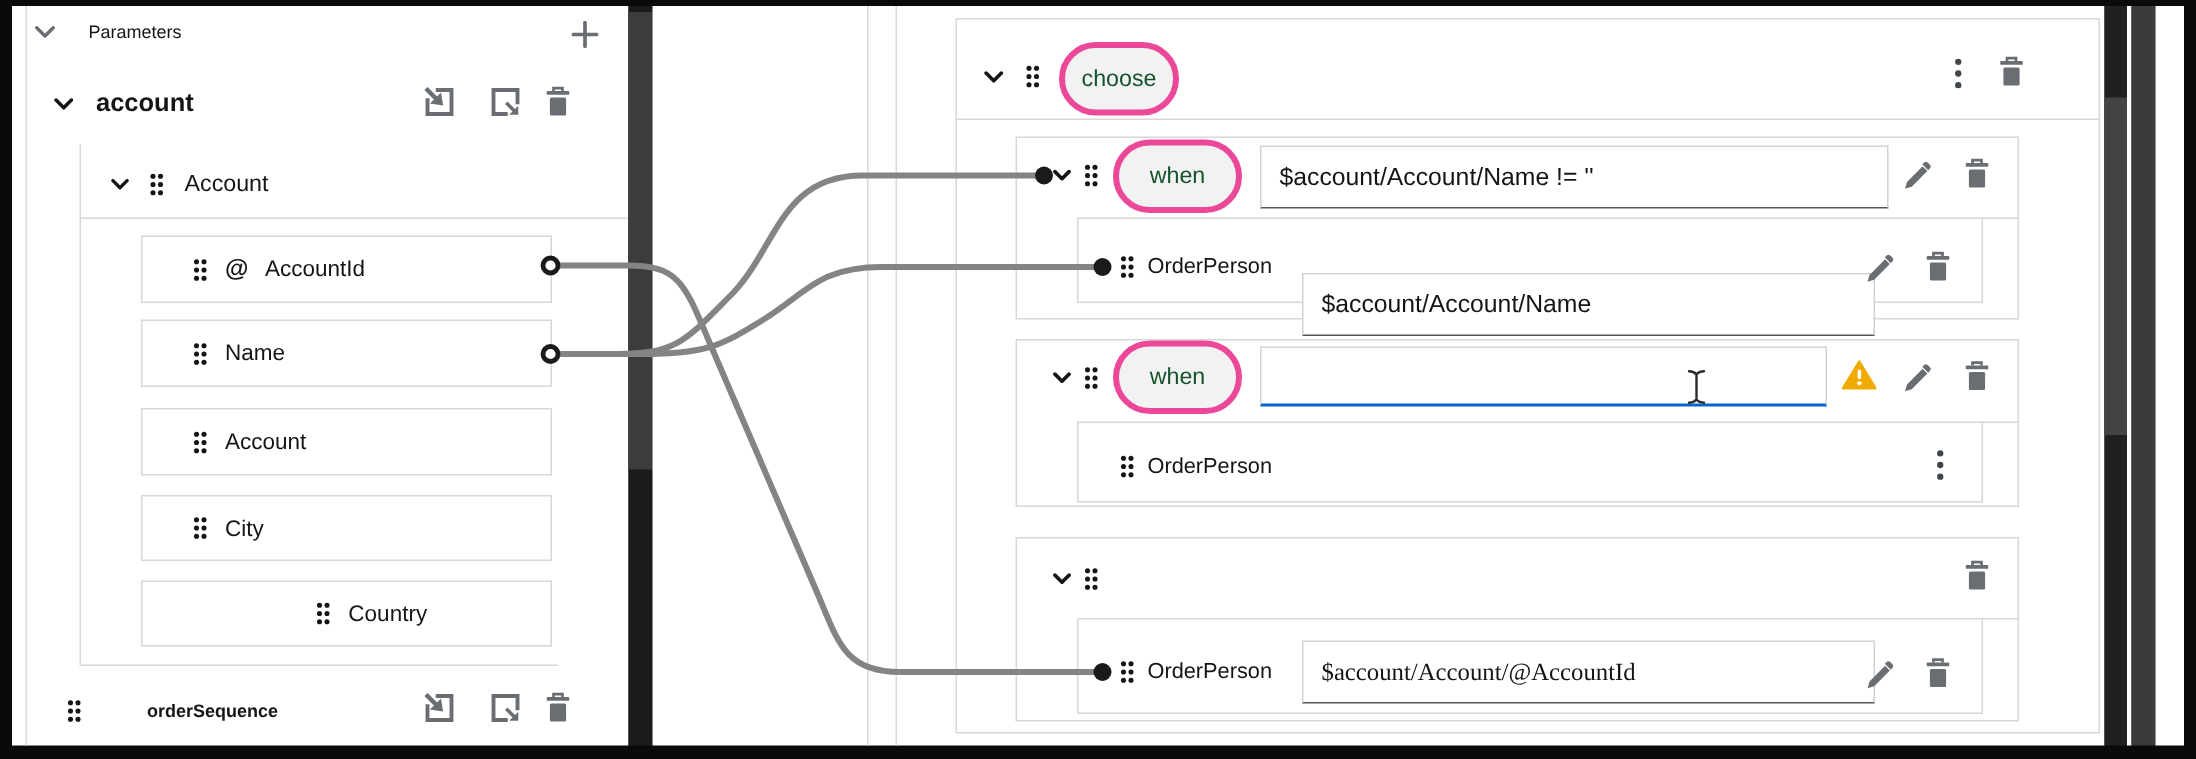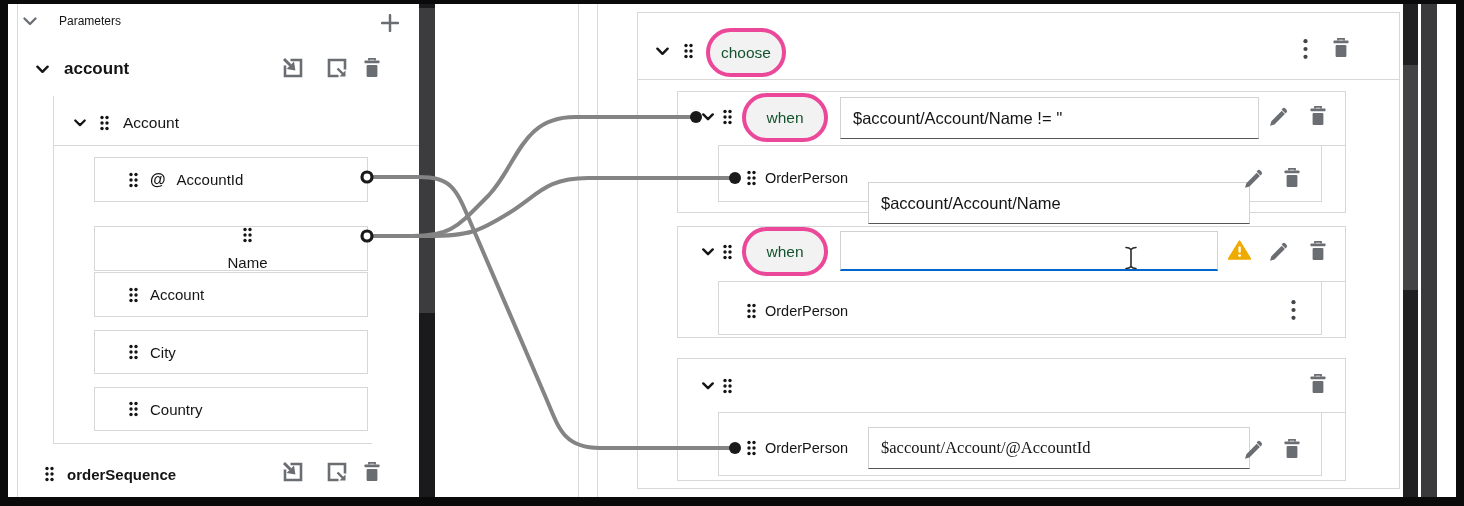--- a/index.html
+++ b/index.html
@@ -111,21 +111,21 @@
             <circle cx="2.5" cy="8" r="1.7"></circle>
             <circle cx="7.5" cy="8" r="1.7"></circle>
             <circle cx="2.5" cy="13.5" r="1.7"></circle>
             <circle cx="7.5" cy="13.5" r="1.7"></circle>
           </g>
         </svg>
       </span>
     <span class="semibold" style="font-size:16px;">@</span>
     <span>AccountId</span>
   </div>
-  <div class="leaf" style="top:226px;height:45px;flex-direction:column;">
+  <div class="leaf" style="top:213px;height:45px;">
     <span>
         <svg width="11" height="16" viewBox="0 0 10 16">
           <g fill="#151515">
             <circle cx="2.5" cy="2.5" r="1.7"></circle>
             <circle cx="7.5" cy="2.5" r="1.7"></circle>
             <circle cx="2.5" cy="8" r="1.7"></circle>
             <circle cx="7.5" cy="8" r="1.7"></circle>
             <circle cx="2.5" cy="13.5" r="1.7"></circle>
             <circle cx="7.5" cy="13.5" r="1.7"></circle>
           </g>
@@ -156,21 +156,21 @@
             <circle cx="7.5" cy="2.5" r="1.7"></circle>
             <circle cx="2.5" cy="8" r="1.7"></circle>
             <circle cx="7.5" cy="8" r="1.7"></circle>
             <circle cx="2.5" cy="13.5" r="1.7"></circle>
             <circle cx="7.5" cy="13.5" r="1.7"></circle>
           </g>
         </svg>
       </span>
     <span>City</span>
   </div>
-  <div class="leaf" style="top:387px;height:44px;">
+  <div class="leaf" style="top:387px;height:44px;justify-content:center;">
     <span>
         <svg width="11" height="16" viewBox="0 0 10 16">
           <g fill="#151515">
             <circle cx="2.5" cy="2.5" r="1.7"></circle>
             <circle cx="7.5" cy="2.5" r="1.7"></circle>
             <circle cx="2.5" cy="8" r="1.7"></circle>
             <circle cx="7.5" cy="8" r="1.7"></circle>
             <circle cx="2.5" cy="13.5" r="1.7"></circle>
             <circle cx="7.5" cy="13.5" r="1.7"></circle>
           </g>
@@ -186,21 +186,21 @@
           <g fill="#151515">
             <circle cx="2.5" cy="2.5" r="1.7"></circle>
             <circle cx="7.5" cy="2.5" r="1.7"></circle>
             <circle cx="2.5" cy="8" r="1.7"></circle>
             <circle cx="7.5" cy="8" r="1.7"></circle>
             <circle cx="2.5" cy="13.5" r="1.7"></circle>
             <circle cx="7.5" cy="13.5" r="1.7"></circle>
           </g>
         </svg>
       </span>
-    <span class="semibold" style="font-size:15px;">orderSequence</span>
+    <span class="semibold" style="font-size:12px;margin-left:31px;">orderSequence</span>
   </div>
   <button class="icon-btn" style="left:281px;top:460px;width:24px;height:24px;">
     <svg width="22" height="22" viewBox="0 0 22 22">
         <path d="M8.5 3 H19 V19 H3 V8.5" fill="none" stroke="#6a6e73" stroke-width="2.6"></path>
         <path d="M2 2 L8.5 8.5" stroke="#6a6e73" stroke-width="3"></path>
         <polygon points="12,4.6 13.4,13.4 4.6,12" fill="#6a6e73"></polygon>
       </svg>
   </button>
   <button class="icon-btn" style="left:325px;top:460px;width:24px;height:24px;">
     <svg width="22" height="22" viewBox="0 0 22 22">

